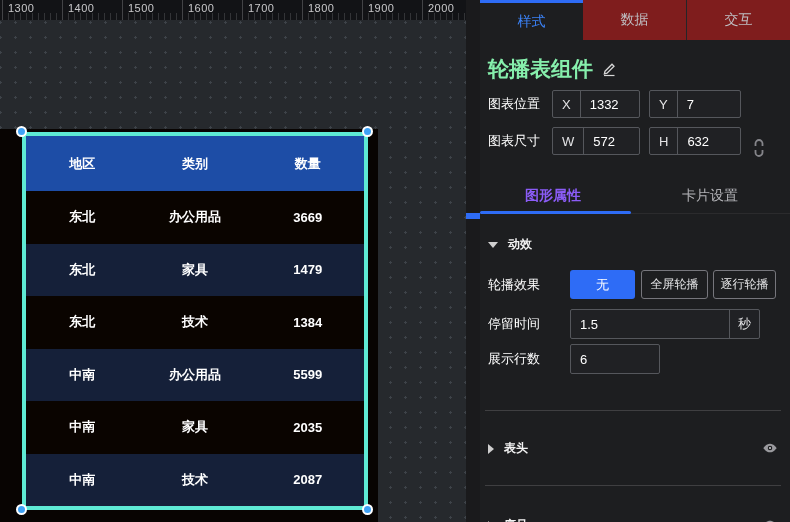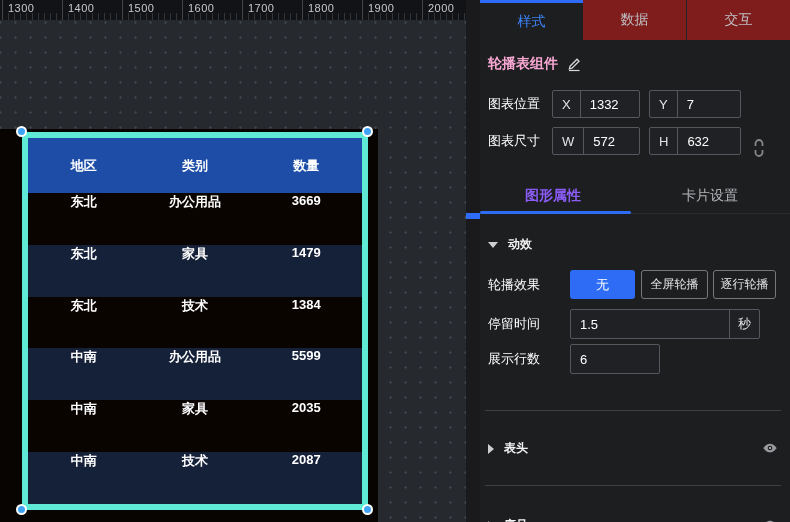--- a/index.html
+++ b/index.html
@@ -18,23 +18,23 @@
     background-repeat:no-repeat; }
   .ruler-label { position:absolute; top:2px; font-size:11px; color:#c9c9cb; letter-spacing:0.5px; }
   .workspace { position:absolute; left:0; top:20px; width:466px; height:502px;
     background-color:#26292d;
     background-image:radial-gradient(#3e4349 1.1px,transparent 1.4px);
     background-size:15px 15px; background-position:8px 10px; }
   .page { position:absolute; left:0; top:129px; width:378px; height:393px; background:#080402; }
 
   
   .component { position:absolute; left:22px; top:132px; width:346px; height:378px;
-    border:6px solid #5eead4; display:flex; flex-direction:column; }
+    border:4px solid #5eead4; display:flex; flex-direction:column; }
   .t-header { flex:0 0 55px; background:#1d4da6; display:flex; align-items:center; }
-  .t-row { flex:1; display:flex; align-items:flex-start; }
+  .t-row { flex:1; display:flex; align-items:center; }
   .t-row.odd  { background:#0a0400; }
   .t-row.even { background:#152039; }
   .t-cell { flex:1; text-align:center; color:#ffffff; font-size:13px; font-weight:700; }
   .t-header .t-cell { font-size:13px; font-weight:700; }
 
   .handle { position:absolute; width:11px; height:11px; border-radius:50%;
     background:#3fa2f5; border:2px solid #ffffff; z-index:5; }
 
   .scroll-strip { position:absolute; left:466px; top:0; width:14px; height:522px; background:#1a1a1c; }
   .scroll-thumb { position:absolute; left:0; top:213px; width:14px; height:6px; background:#2e6cf6; }
@@ -42,21 +42,21 @@
   
   .panel { position:absolute; left:480px; top:0; width:310px; height:522px; background:#1d1e20; }
 
   .tabs { position:absolute; left:0; top:0; width:310px; height:40px; display:flex; }
   .tab { flex:1; display:flex; align-items:center; justify-content:center;
     font-size:14px; color:#bfbfc3; background:#7f1d1d; cursor:pointer; border-right:1px solid #242528; }
   .tab:last-child { border-right:none; }
   .tab.active { background:#1d1e20; color:#3b82f6; border-top:3px solid #2e6cf6; border-right:none; }
 
   .title-row { position:absolute; left:8px; top:55px; display:flex; align-items:center; gap:8px; }
-  .comp-title { font-size:14px; color:#f9a8d4; font-weight:700; }
+  .comp-title { font-size:21px; color:#86efac; font-weight:700; }
 
   .form-row { position:absolute; left:0; width:310px; display:flex; align-items:center; }
   .form-label { position:absolute; left:8px; font-size:13px; color:#ffffff; }
 
   .input-group { position:absolute; display:flex; align-items:center; height:28px;
     border:1px solid #55575c; border-radius:2px; background:#202124; }
   .ig-prefix { padding:0 9px; height:100%; display:flex; align-items:center;
     border-right:1px solid #55575c; color:#e4e4e6; font-size:13px; }
   .ig-value { padding:0 9px; color:#ffffff; font-size:13px; flex:1; }
   .ig-suffix { padding:0 8px; height:100%; display:flex; align-items:center;

